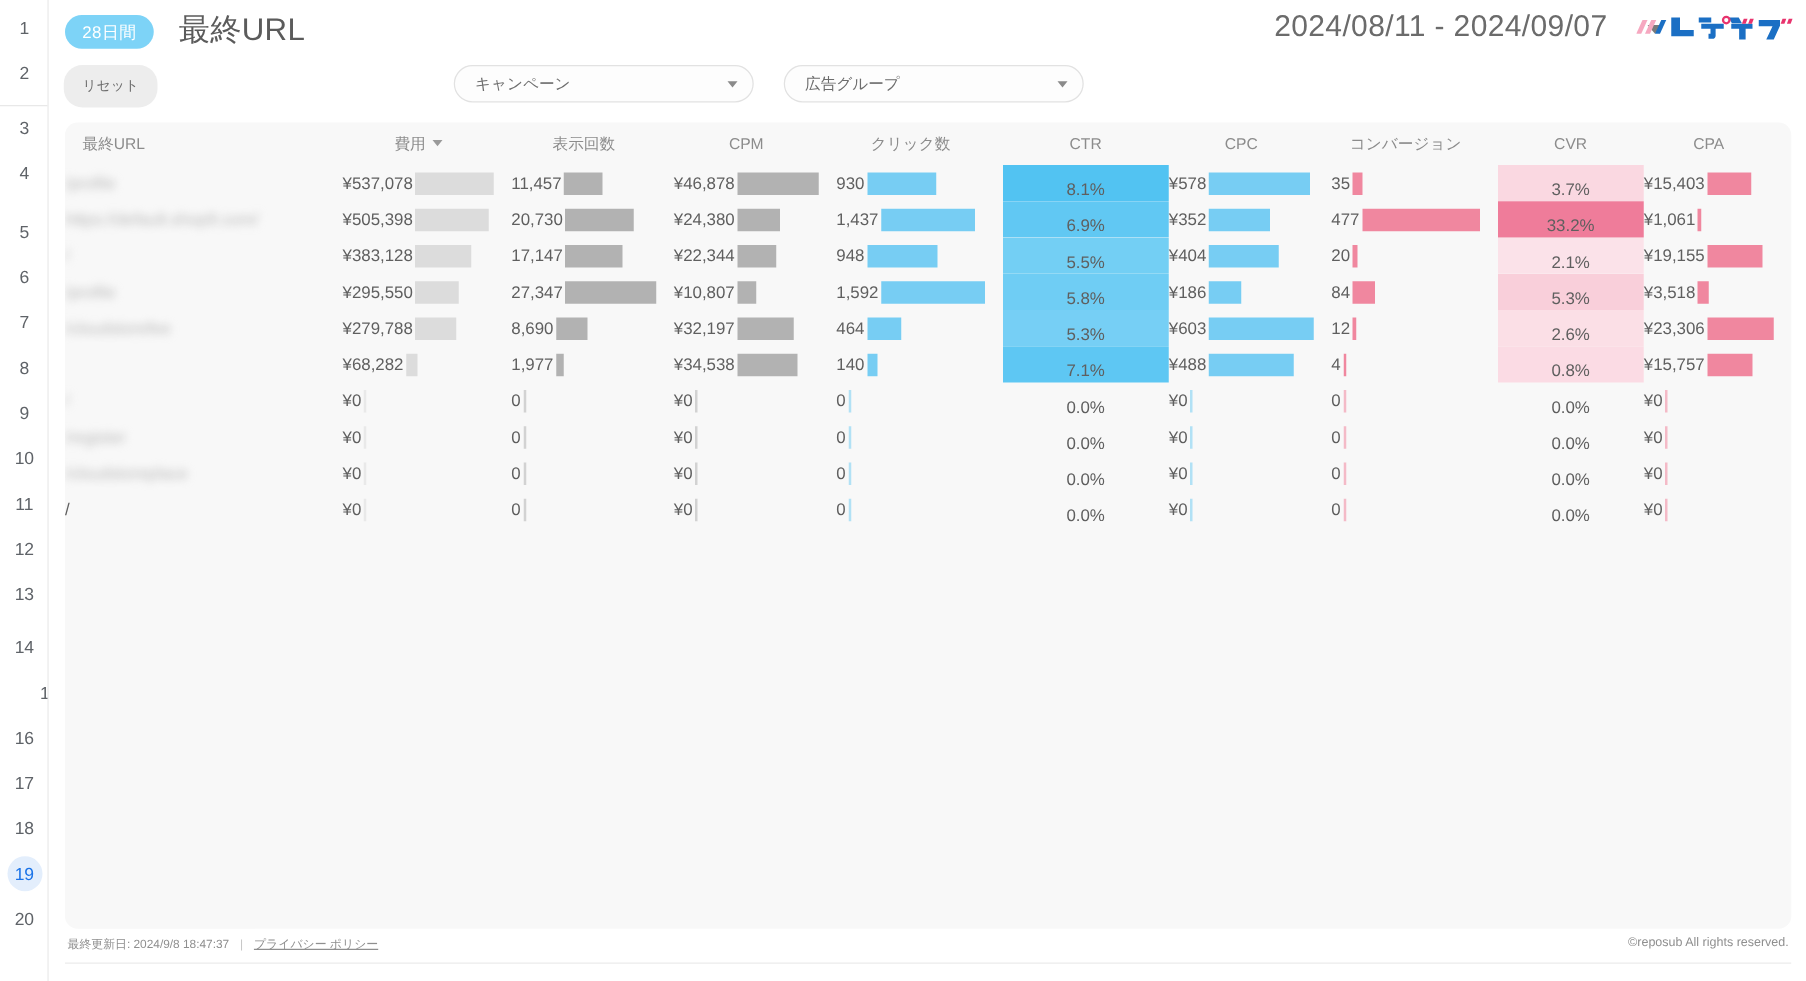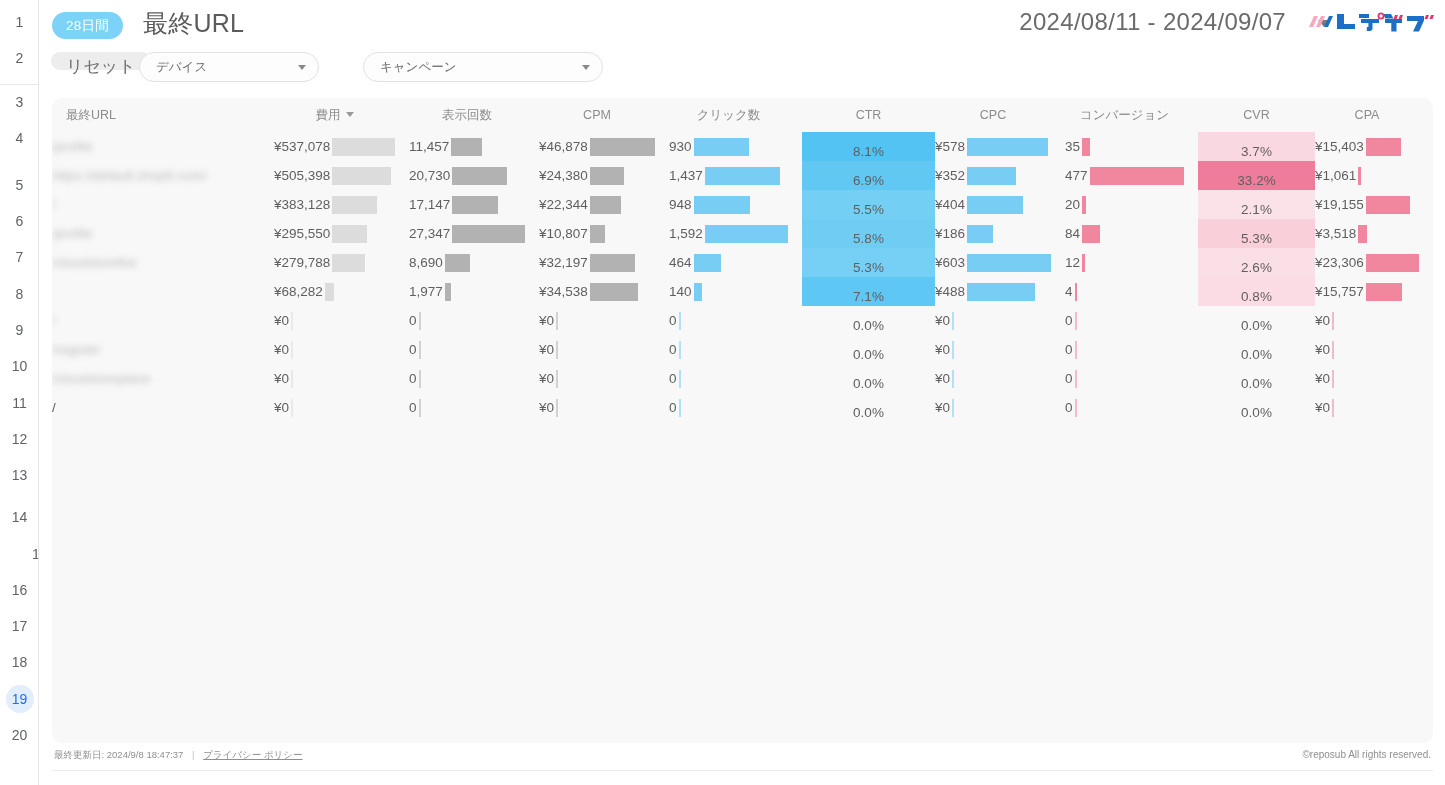--- a/index.html
+++ b/index.html
@@ -93,26 +93,26 @@
     width: 126px; height: 24px;
   }
 
   
   .filters {
     position: absolute; left: 0; top: 48px;
     width: 1406px; height: 42px;
   }
   .reset-btn {
     position: absolute; left: 12px; top: 4px;
-    height: 18px; padding: 0 15px;
+    height: 34px; padding: 0 15px;
     background: #ededed;
     border: none;
     border-radius: 15px;
     font-family: inherit;
-    font-size: 17px;
+    font-size: 11px;
     color: #6d6d6d;
     line-height: 30px;
     cursor: pointer;
   }
   .select {
     position: absolute; top: 4px;
     height: 30px;
     background: #fdfdfd;
     border: 1px solid #e2e2e2;
     border-radius: 15px;
@@ -310,30 +310,30 @@
             <polygon points="117,5 120,5 118.5,9 115.5,9"></polygon>
             <polygon points="122,5 125,5 123.5,9 120.5,9"></polygon>
           </g>
         </svg>
       </div>
     </div>
 
     <div class="filters">
       <button class="reset-btn">リセット</button>
 
-      <div class="select" id="sel-device">
-        <span class="label">デバイス</span>
-        <span class="caret"></span>
-      </div>
 
       <div class="select" id="sel-campaign">
         <span class="label">キャンペーン</span>
         <span class="caret"></span>
       </div>
 
+      <div class="select" id="sel-adgroup">
+        <span class="label">広告グループ</span>
+        <span class="caret"></span>
+      </div>
     </div>
 
     <div class="card">
       <table class="report">
         <colgroup>
           <col style="width:222px">
             <col style="width:135px">
             <col style="width:130px">
           <col style="width:130px">
             <col style="width:133px">

